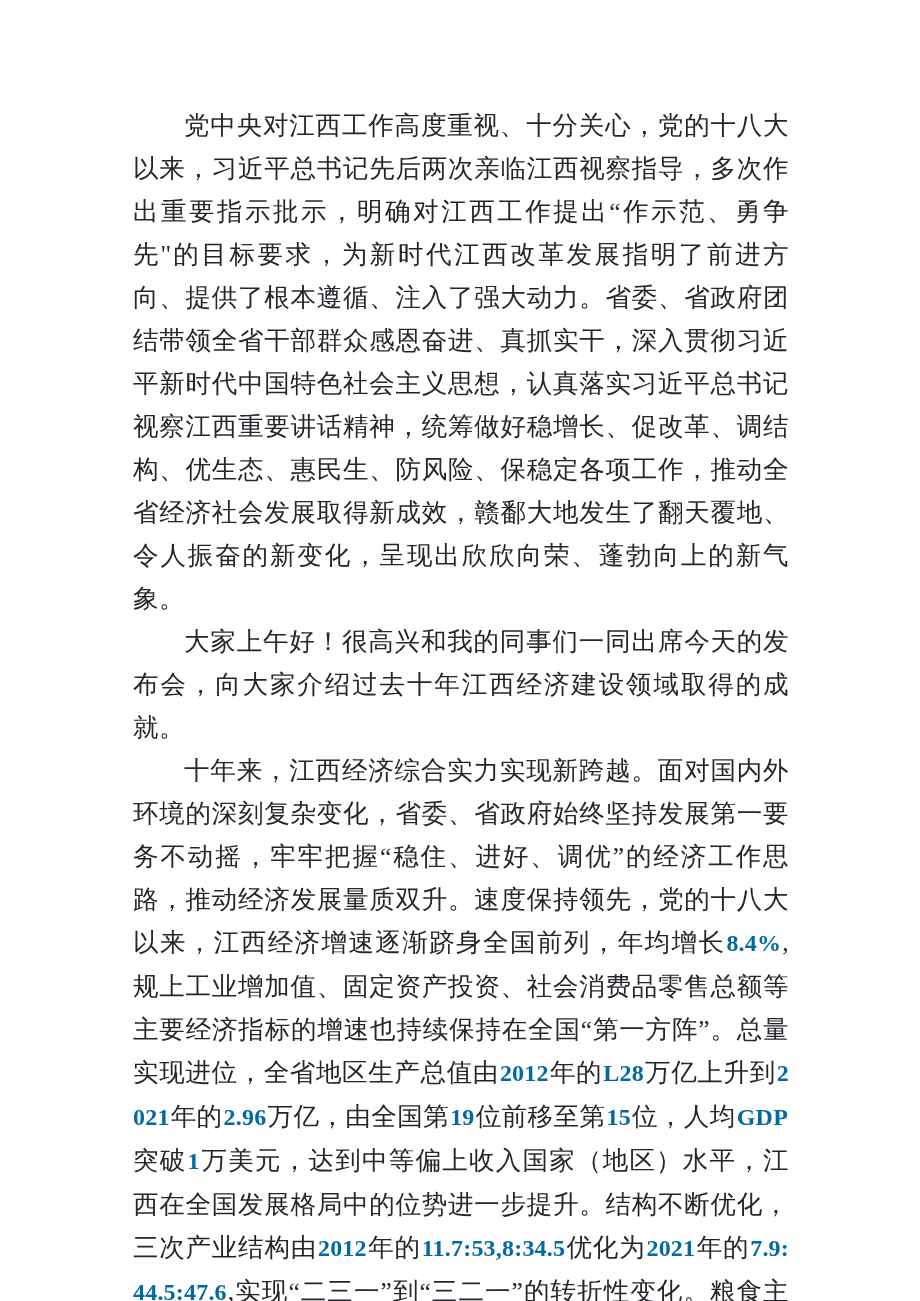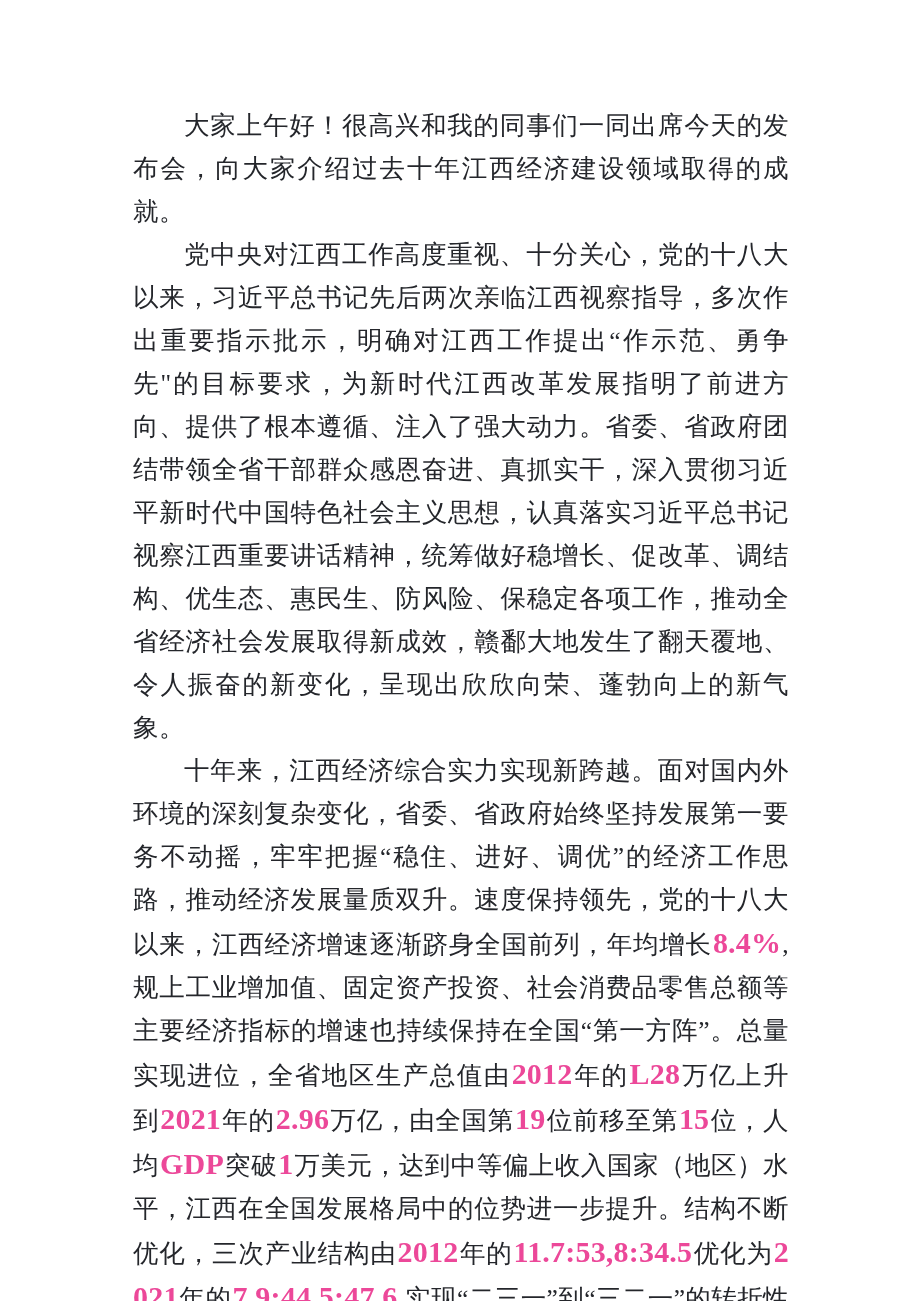--- a/index.html
+++ b/index.html
@@ -41,36 +41,36 @@
     text-justify: inter-character;
     word-break: break-all;
     font-family: "Liberation Serif", "DejaVu Serif", serif;
     -webkit-font-smoothing: antialiased;
   }
 
   
   .num {
     font-family: "Liberation Serif", "DejaVu Serif", serif;
     font-weight: bold;
-    font-size: 30px;
+    font-size: 24px;
     letter-spacing: 0.2px;
-    color: #ec4899;
+    color: #0369a1;
     padding: 0 1px;
   }
 
   .para + .para {
     margin-top: 0;
   }
 </style>
 </head>
 <body>
 
 <div class="page">
   <div class="doc-body">
 
+    <p class="para">党中央对江西工作高度重视、十分关心，党的十八大以来，习近平总书记先后两次亲临江西视察指导，多次作出重要指示批示，明确对江西工作提出“作示范、勇争先''的目标要求，为新时代江西改革发展指明了前进方向、提供了根本遵循、注入了强大动力。省委、省政府团结带领全省干部群众感恩奋进、真抓实干，深入贯彻习近平新时代中国特色社会主义思想，认真落实习近平总书记视察江西重要讲话精神，统筹做好稳增长、促改革、调结构、优生态、惠民生、防风险、保稳定各项工作，推动全省经济社会发展取得新成效，赣鄱大地发生了翻天覆地、令人振奋的新变化，呈现出欣欣向荣、蓬勃向上的新气象。</p>
+
     <p class="para">大家上午好！很高兴和我的同事们一同出席今天的发布会，向大家介绍过去十年江西经济建设领域取得的成就。</p>
-
-    <p class="para">党中央对江西工作高度重视、十分关心，党的十八大以来，习近平总书记先后两次亲临江西视察指导，多次作出重要指示批示，明确对江西工作提出“作示范、勇争先''的目标要求，为新时代江西改革发展指明了前进方向、提供了根本遵循、注入了强大动力。省委、省政府团结带领全省干部群众感恩奋进、真抓实干，深入贯彻习近平新时代中国特色社会主义思想，认真落实习近平总书记视察江西重要讲话精神，统筹做好稳增长、促改革、调结构、优生态、惠民生、防风险、保稳定各项工作，推动全省经济社会发展取得新成效，赣鄱大地发生了翻天覆地、令人振奋的新变化，呈现出欣欣向荣、蓬勃向上的新气象。</p>
 
     <p class="para">十年来，江西经济综合实力实现新跨越。面对国内外环境的深刻复杂变化，省委、省政府始终坚持发展第一要务不动摇，牢牢把握“稳住、进好、调优”的经济工作思路，推动经济发展量质双升。速度保持领先，党的十八大以来，江西经济增速逐渐跻身全国前列，年均增长<span class="num">8.4%</span>,规上工业增加值、固定资产投资、社会消费品零售总额等主要经济指标的增速也持续保持在全国“第一方阵”。总量实现进位，全省地区生产总值由<span class="num">2012</span>年的<span class="num">L28</span>万亿上升到<span class="num">2021</span>年的<span class="num">2.96</span>万亿，由全国第<span class="num">19</span>位前移至第<span class="num">15</span>位，人均<span class="num">GDP</span>突破<span class="num">1</span>万美元，达到中等偏上收入国家（地区）水平，江西在全国发展格局中的位势进一步提升。结构不断优化，三次产业结构由<span class="num">2012</span>年的<span class="num">11.7:53,8:34.5</span>优化为<span class="num">2021</span>年的<span class="num">7.9:44.5:47.6</span>,实现“二三一”到“三二一”的转折性变化。粮食主产区的地位不断巩固，我省是新中国成立以来从未问断向</p>
 
   </div>
 </div>
 
 </body></html>

